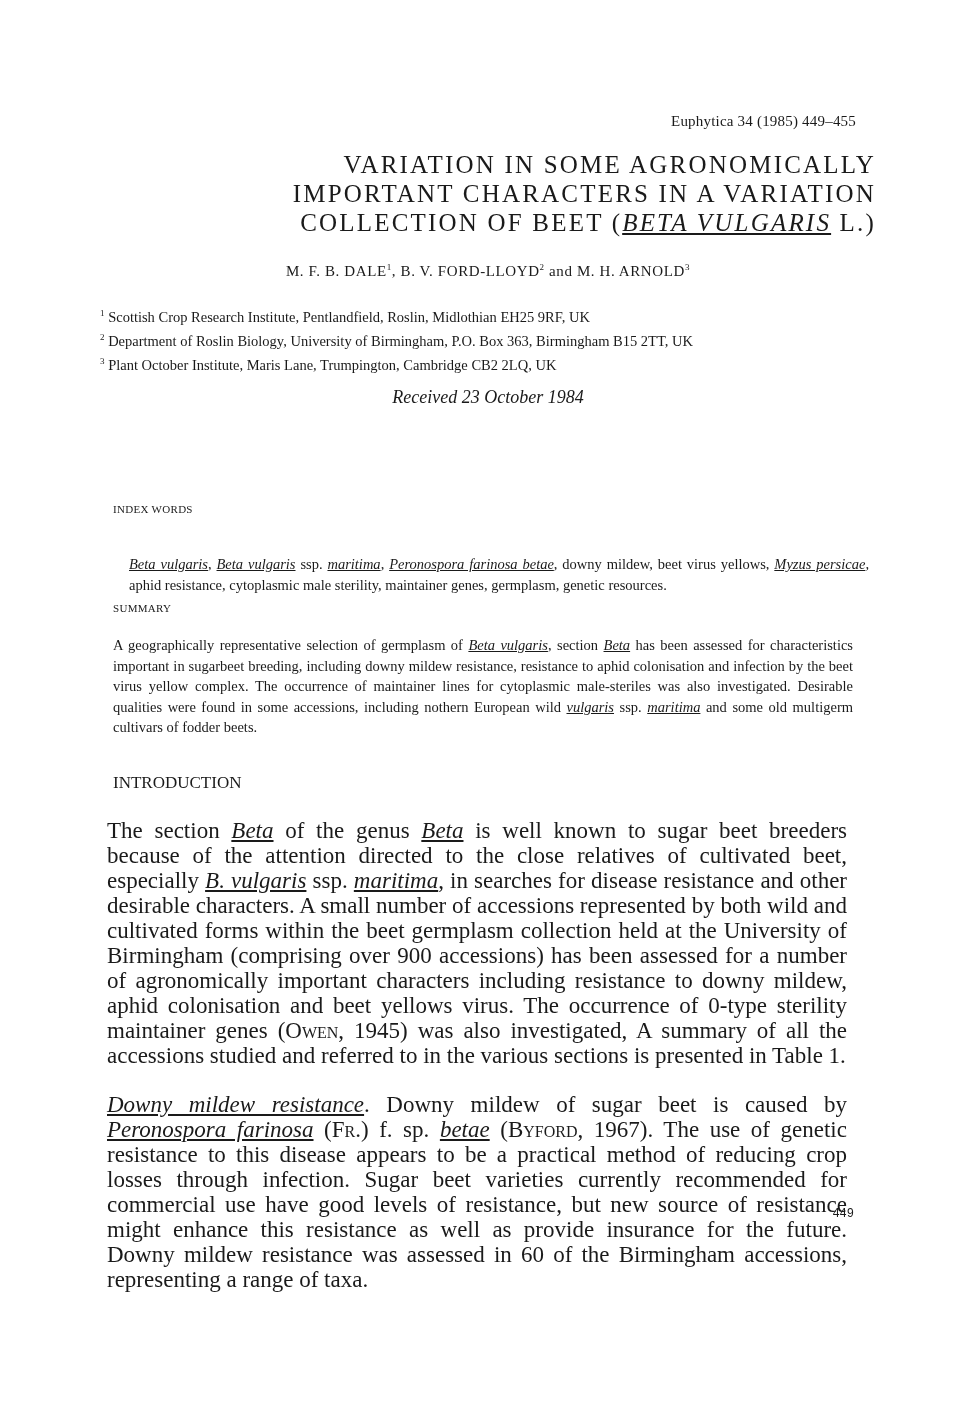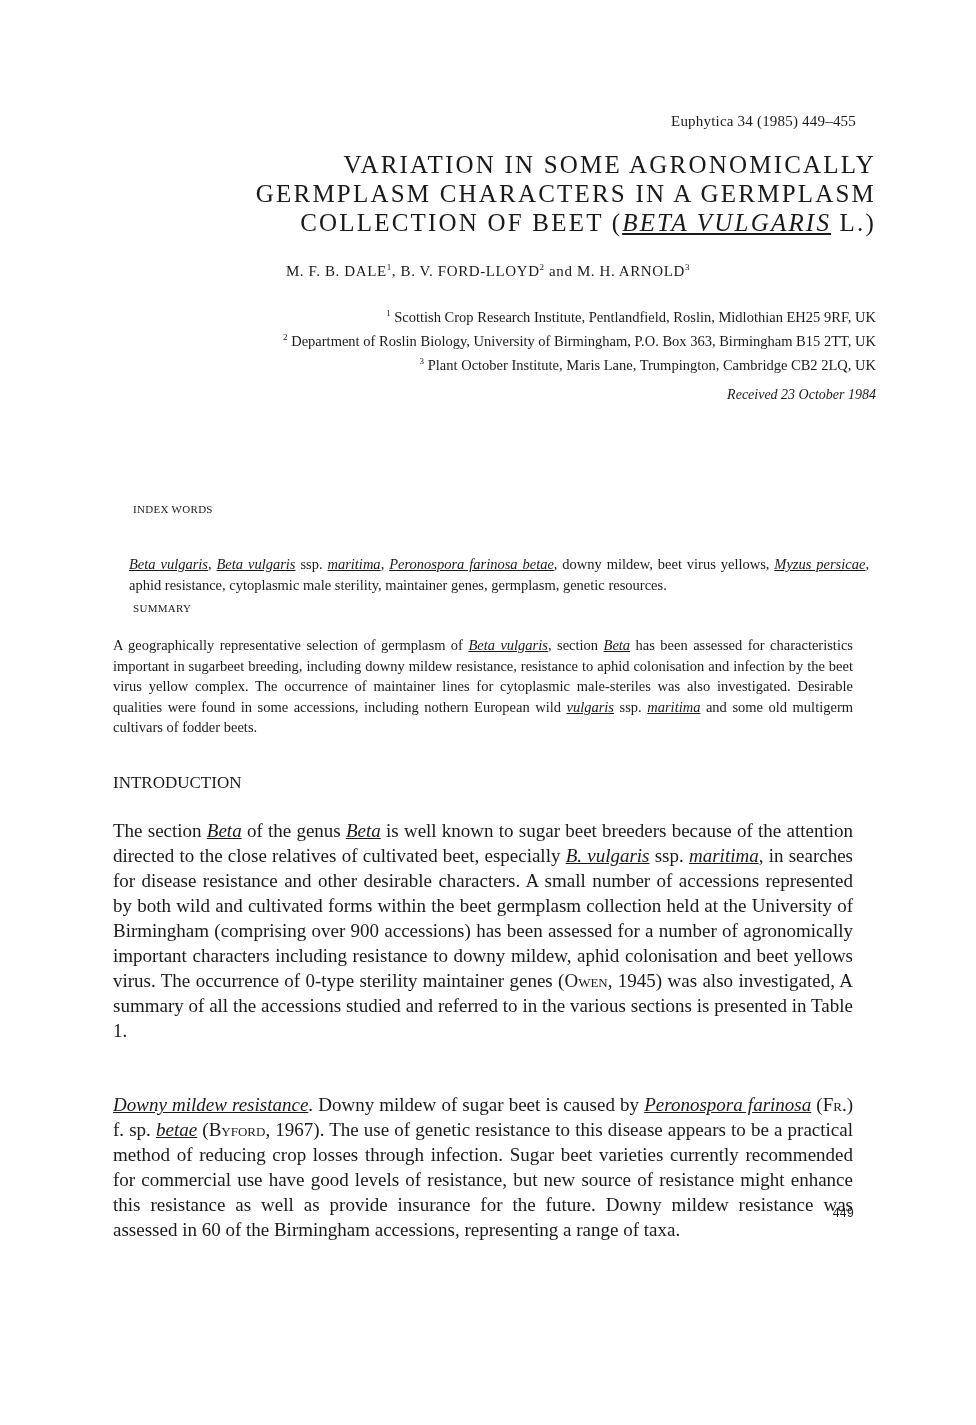--- a/index.html
+++ b/index.html
@@ -18,65 +18,64 @@
     letter-spacing: 2.2px; font-weight: normal;
   }
   .title i { font-style: italic; }
   .authors {
     position: absolute; left: 100px; width: 776px; top: 262px;
     text-align: center; font-size: 15px; letter-spacing: 0.6px;
   }
   .authors sup { font-size: 9px; }
   .affils {
     position: absolute; left: 100px; width: 776px; top: 303px;
-    text-align: right; font-size: 14.5px; line-height: 20px;
+    text-align: left; font-size: 14.5px; line-height: 20px;
   }
   .affils sup { font-size: 9px; }
   .received {
     position: absolute; left: 100px; width: 776px; top: 387px;
-    text-align: right; font-size: 14px; font-style: italic;
+    text-align: center; font-size: 18px; font-style: italic;
   }
   .small-heading {
     position: absolute; left: 113px; font-size: 11px; letter-spacing: 0.3px;
     text-transform: uppercase;
-    margin-left: 20px;
   }
   .index-words {
     position: absolute; left: 113px; width: 740px; top: 538px;
     font-size: 14.5px; line-height: 21px; text-align: justify;
   }
   .summary {
     position: absolute; left: 113px; width: 740px; top: 635px;
     font-size: 14.5px; line-height: 20.5px; text-align: justify;
   }
   .intro-heading {
     position: absolute; left: 113px; top: 773px; font-size: 17px;
   }
   .body-para {
-    position: absolute; left: 113px; width: 740px;
-    font-size: 19px; line-height: 25px; text-align: justify;
+    position: absolute; left: 107px; width: 740px;
+    font-size: 23px; line-height: 25px; text-align: justify;
   }
   .p1 { top: 818px; }
   .p2 { top: 1092px; }
   .sc { font-variant: small-caps; }
   .page-number {
     position: absolute; right: 122px; top: 1207px; font-size: 12px; font-family: Liberation Mono, monospace;
   }
   i { font-style: italic; text-decoration: underline; }
 </style>
 </head>
 <body>
 
 <div class="page">
 
   <div class="journal-ref">Euphytica 34 (1985) 449–455</div>
 
   <h1 class="title" style="margin:0;">
     <span>VARIATION IN SOME AGRONOMICALLY</span><br>
-    <span>GERMPLASM CHARACTERS IN A GERMPLASM</span><br>
+    <span>IMPORTANT CHARACTERS IN A VARIATION</span><br>
     <span>COLLECTION OF BEET (</span><i>BETA VULGARIS</i><span> L.)</span>
   </h1>
 
   <div class="authors">
     <span>M. F. B. DALE</span><sup>1</sup><span>, </span><span>B. V. FORD-LLOYD</span><sup>2</sup><span> and </span><span>M. H. ARNOLD</span><sup>3</sup>
   </div>
 
   <div class="affils">
     <div><sup>1</sup><span> Scottish Crop Research Institute, Pentlandfield, Roslin, Midlothian EH25 9RF, UK</span></div>
     <div><sup>2</sup><span> Department of Roslin Biology, University of Birmingham, P.O. Box 363, Birmingham B15 2TT, UK</span></div>

